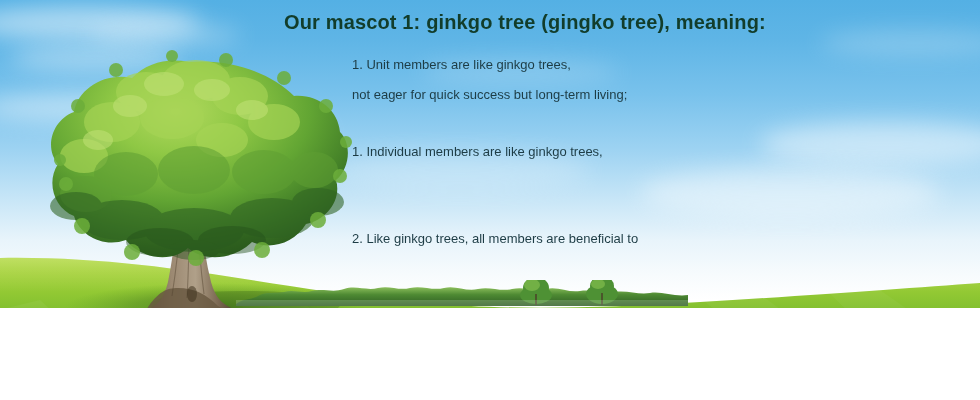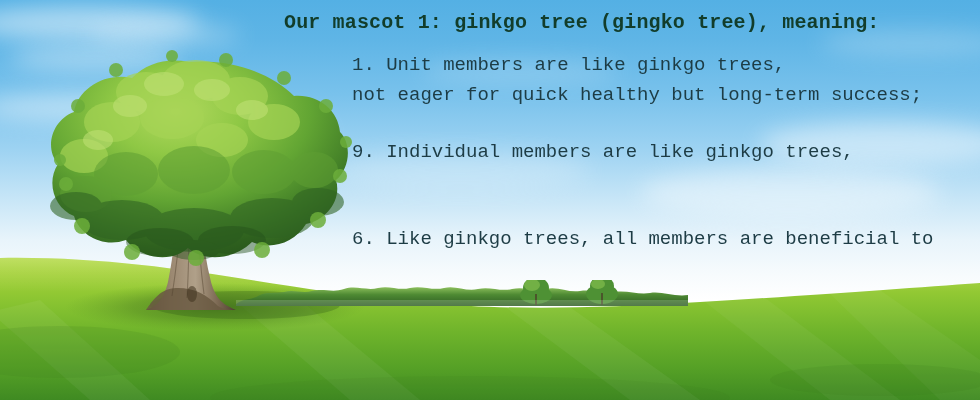--- a/index.html
+++ b/index.html
@@ -4,23 +4,23 @@
 <style>
   html, body {
     margin: 0;
     padding: 0;
     background: #ffffff;
   }
 
   #banner {
     position: relative;
     width: 980px;
-    height: 400px;
+    height: 308px;
     overflow: hidden;
-    font-family: Liberation Mono, monospace;
+    font-family: Liberation Sans, sans-serif;
     background: #ffffff;
   }
 
   
   .sky {
     position: absolute;
     left: 0; top: 0;
     width: 980px; height: 400px;
     background:
       linear-gradient(to bottom,
@@ -89,21 +89,21 @@
     letter-spacing: .15px;
     color: #123d2b;
     white-space: nowrap;
   }
 
   .body-block {
     position: absolute;
     left: 352px;
     width: 600px;
     color: #1d3c45;
-    font-size: 19px;
+    font-size: 13px;
     line-height: 30px;
     white-space: nowrap;
   }
   .body-block .ln { display: block; }
 
   .b1 { top: 50px; }
   .b2 { top: 137px; }
   .b3 { top: 224px; }
 </style>
 </head>
@@ -318,24 +318,24 @@
         <circle cx="106" cy="208" r="8"></circle>
         <circle cx="56" cy="182" r="8"></circle>
       </g>
     </svg>
   </div>
 
   <p class="headline">Our mascot 1: ginkgo tree (gingko tree), meaning:</p>
 
   <div class="body-block b1">
     <span class="ln">1. Unit members are like ginkgo trees,</span>
-    <span class="ln">not eager for quick  healthy but long-term success;</span>
+    <span class="ln">not eager for quick  success but long-term living;</span>
   </div>
 
   <div class="body-block b2">
-    <span class="ln">9. Individual members are like ginkgo trees,</span>
+    <span class="ln">1. Individual members are like ginkgo trees,</span>
   </div>
 
   <div class="body-block b3">
-    <span class="ln">6. Like ginkgo trees, all members are beneficial to</span>
+    <span class="ln">2. Like ginkgo trees, all members are beneficial to</span>
   </div>
 
 </div>
 
 </body></html>

